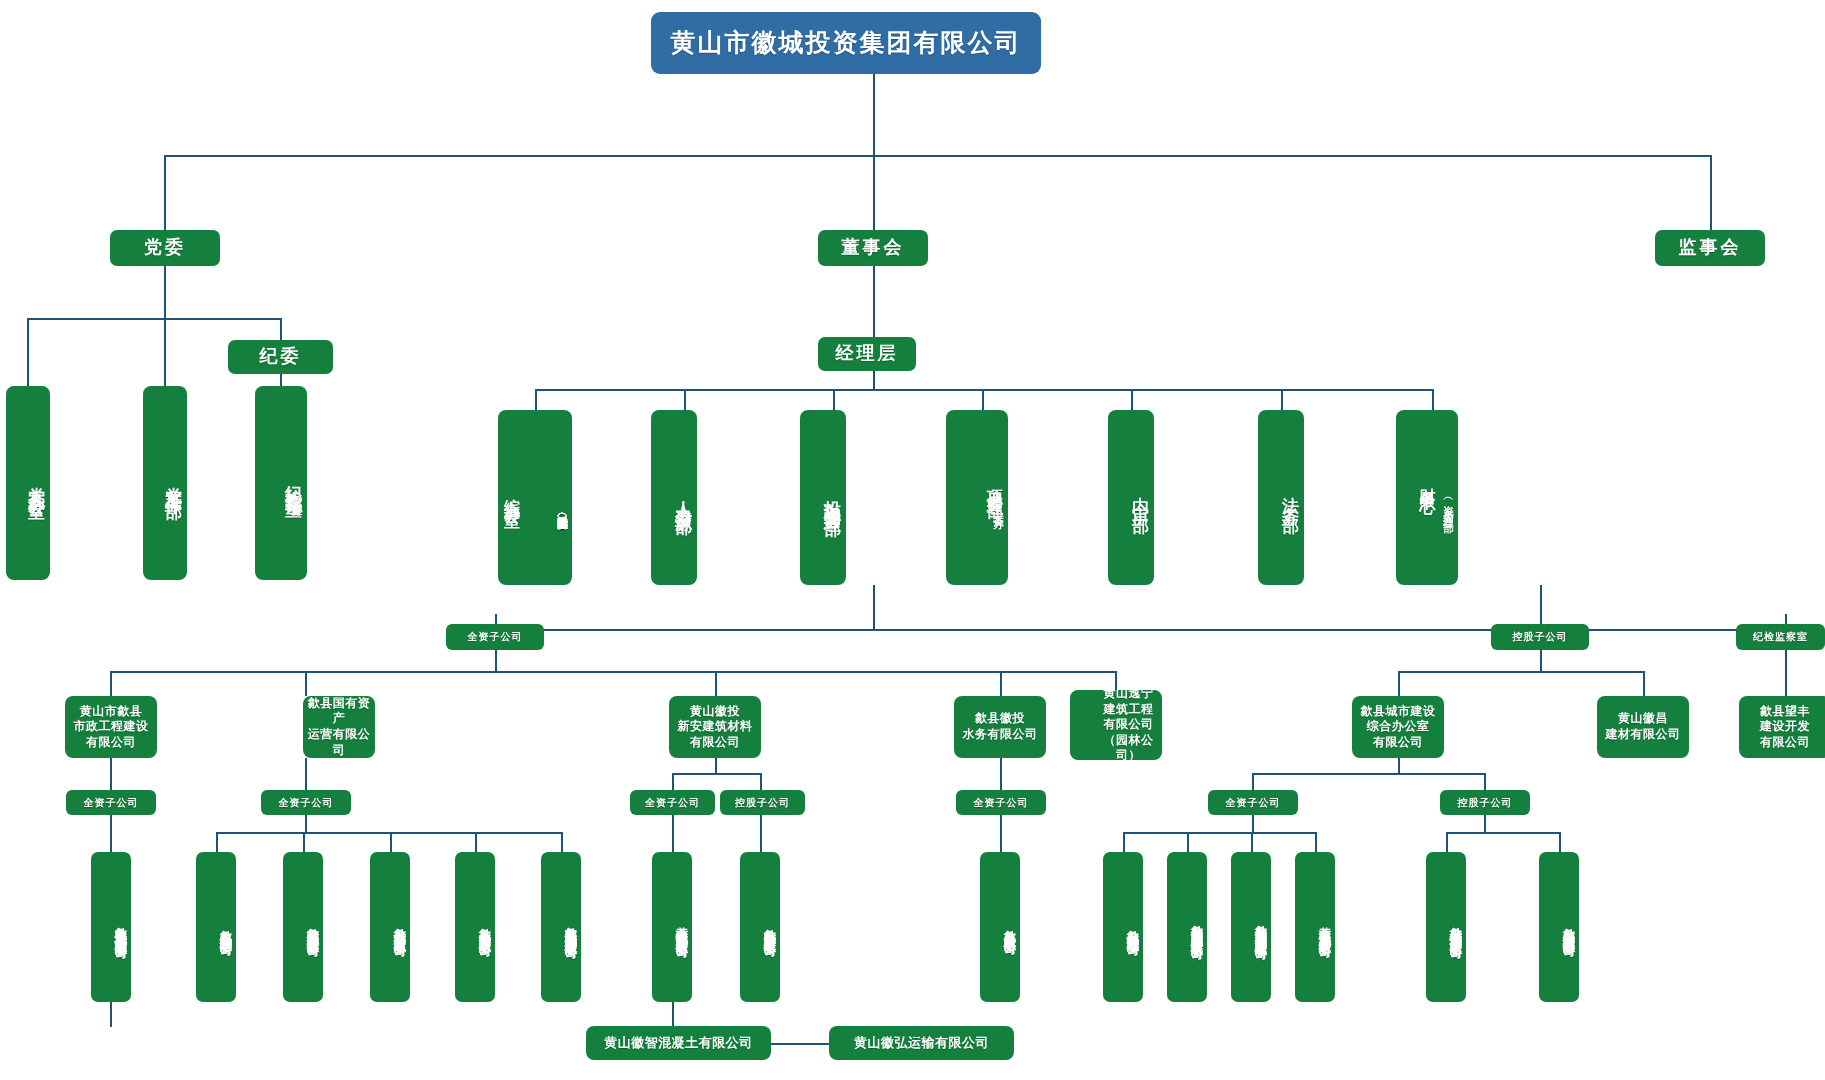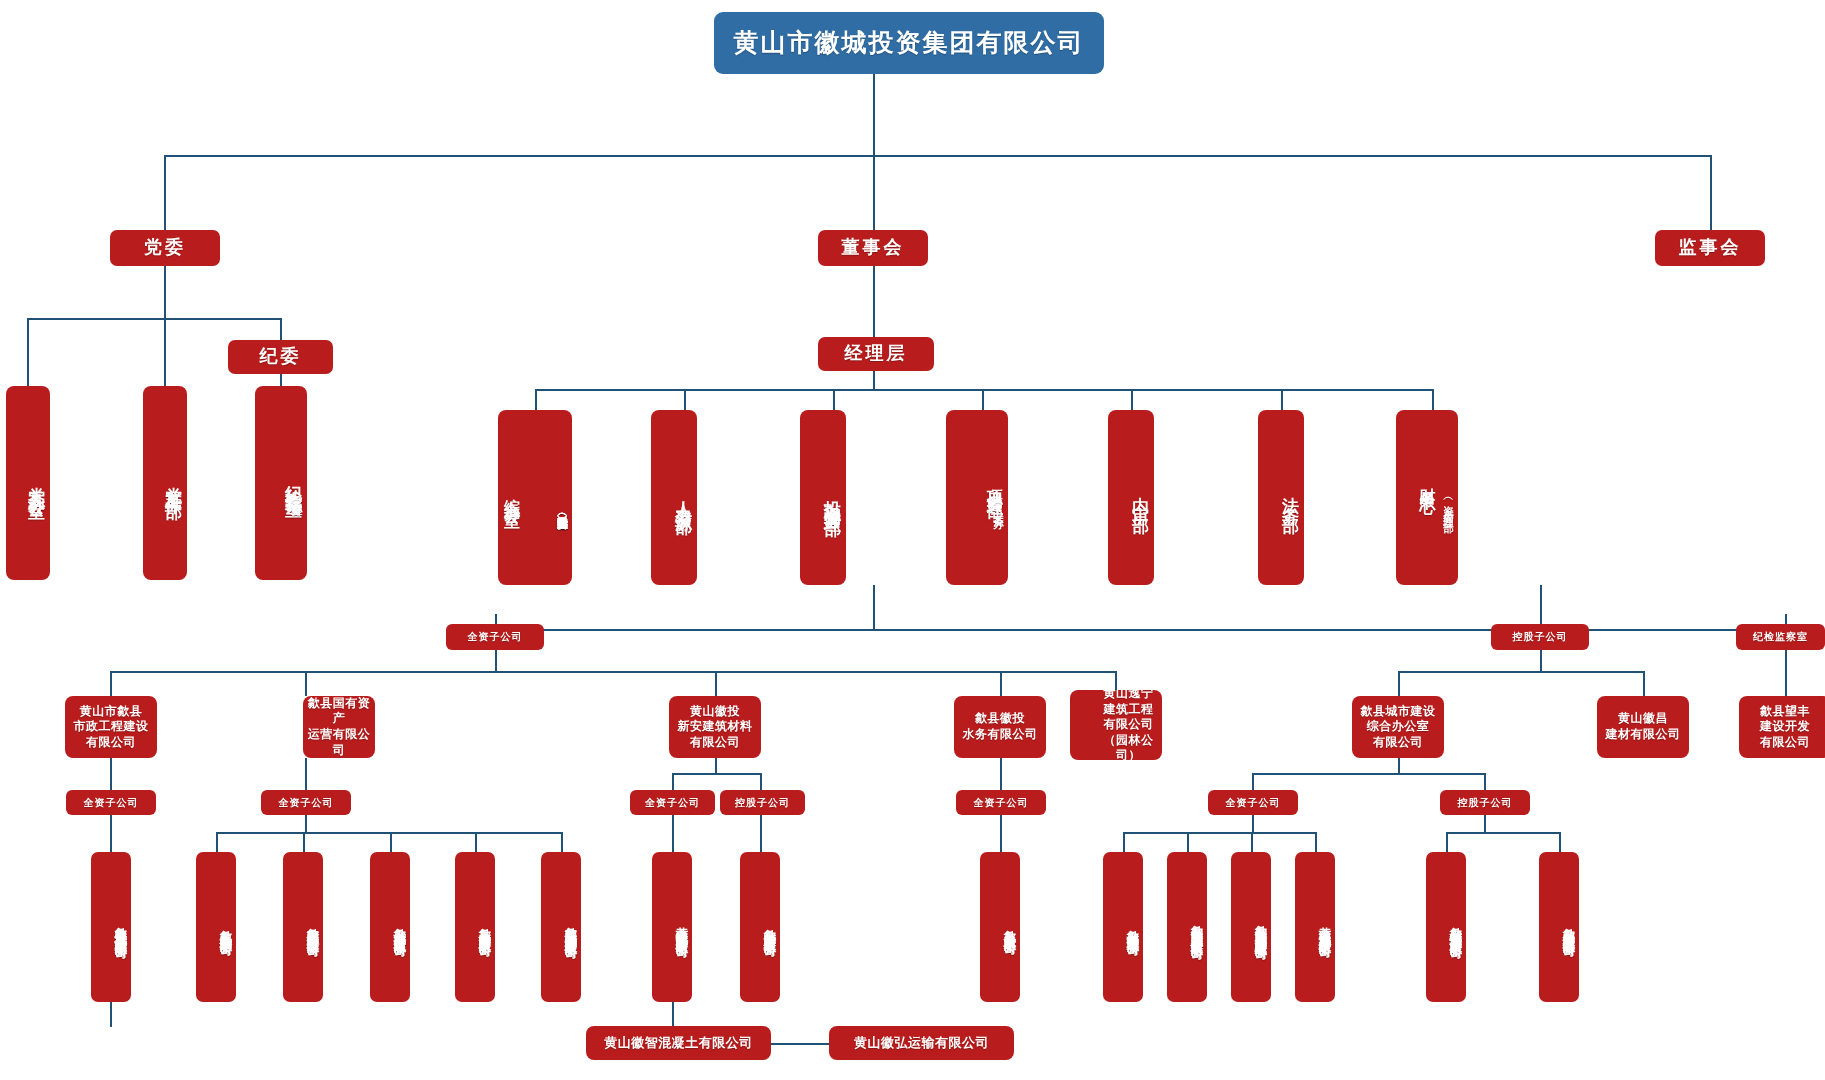--- a/index.html
+++ b/index.html
@@ -16,21 +16,21 @@
     background:#ffffff;
   }
   
   .ln{position:absolute;background:#1f5275;}
   .lnh{height:2px;}
   .lnv{width:2px;}
 
   
   .node{
     position:absolute;
-    background:#b91c1c;
+    background:#15803d;
     border-radius:7px;
     color:#fff;
     display:flex;
     align-items:center;
     justify-content:center;
     text-align:center;
     box-sizing:border-box;
     line-height:1.18;
     font-weight:bold;
     letter-spacing:0.5px;
@@ -76,21 +76,21 @@
     letter-spacing:0.5px;
     border-radius:8px;
     padding:4px 8px;
   }
 </style>
 </head>
 <body>
 
 <div id="chart">
 
-  <div class="node root" style="left:714px;top:12px;width:390px;height:62px;">黄山市徽城投资集团有限公司</div>
+  <div class="node root" style="left:651px;top:12px;width:390px;height:62px;">黄山市徽城投资集团有限公司</div>
 
   <div class="ln lnv" style="left:873px;top:74px;height:82px;"></div>
   <div class="ln lnh" style="left:164px;top:155px;width:1547px;"></div>
   <div class="ln lnv" style="left:164px;top:155px;height:75px;"></div>
   <div class="ln lnv" style="left:873px;top:155px;height:75px;"></div>
   <div class="ln lnv" style="left:1710px;top:155px;height:75px;"></div>
 
   <div class="node tier2" style="left:110px;top:230px;width:110px;height:36px;">党委</div>
   <div class="node tier2" style="left:818px;top:230px;width:110px;height:36px;">董事会</div>
   <div class="node tier2" style="left:1655px;top:230px;width:110px;height:36px;">监事会</div>
@@ -105,21 +105,21 @@
   <div class="ln lnv" style="left:280px;top:374px;height:12px;"></div>
 
   <div class="node dept" style="left:6px;top:386px;width:44px;height:194px;">党委办公室</div>
   <div class="node dept" style="left:143px;top:386px;width:44px;height:194px;">党群工作部</div>
   <div class="node dept" style="left:255px;top:386px;width:52px;height:194px;flex-direction:row;justify-content:center;">
     <span style="writing-mode:vertical-rl;text-orientation:upright;font-size:17px;letter-spacing:4px;">纪检监察室</span>
     <span style="writing-mode:vertical-rl;font-size:11px;letter-spacing:0px;align-self:flex-start;margin-top:4px;">（督办室）</span>
   </div>
 
   <div class="ln lnv" style="left:873px;top:266px;height:72px;"></div>
-  <div class="node tier2" style="left:818px;top:337px;width:116px;height:34px;">经理层</div>
+  <div class="node tier2" style="left:818px;top:337px;width:98px;height:34px;">经理层</div>
   <div class="ln lnv" style="left:873px;top:371px;height:19px;"></div>
   <div class="ln lnh" style="left:535px;top:389px;width:897px;"></div>
 
   <div class="ln lnv" style="left:535px;top:389px;height:21px;"></div>
   <div class="ln lnv" style="left:684px;top:389px;height:21px;"></div>
   <div class="ln lnv" style="left:833px;top:389px;height:21px;"></div>
   <div class="ln lnv" style="left:982px;top:389px;height:21px;"></div>
   <div class="ln lnv" style="left:1131px;top:389px;height:21px;"></div>
   <div class="ln lnv" style="left:1281px;top:389px;height:21px;"></div>
   <div class="ln lnv" style="left:1432px;top:389px;height:21px;"></div>

